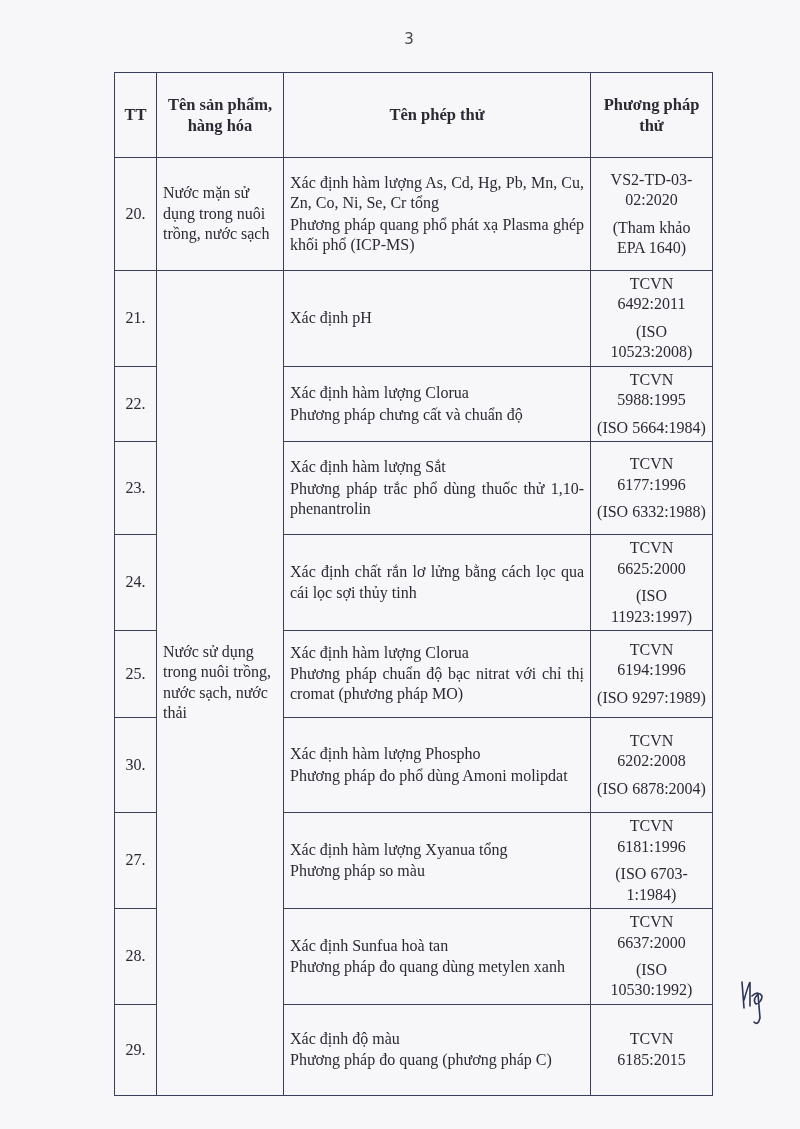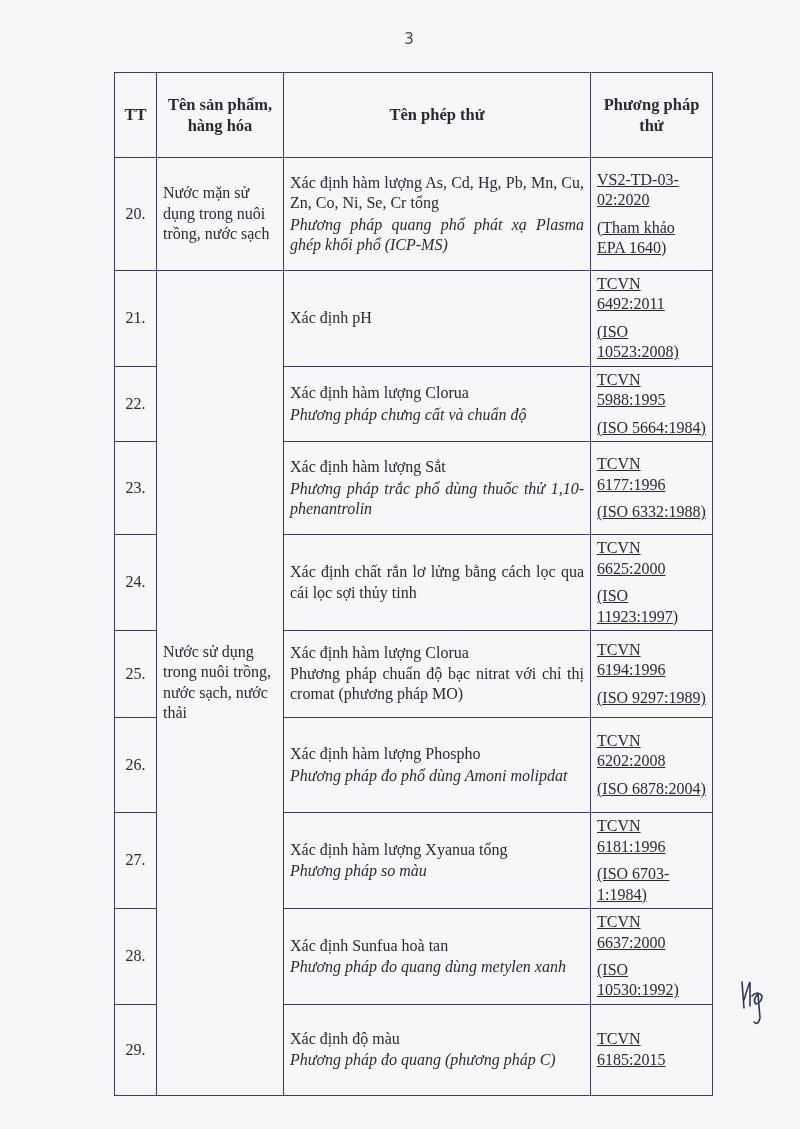--- a/index.html
+++ b/index.html
@@ -59,25 +59,25 @@
       padding-left: 8px;
     }
     td.prod {
       padding: 3px 4px;
     }
     td.test {
       text-align: justify;
       padding: 4px 8px;
     }
     td.method {
+      text-align: center;
       padding: 3px 4px;
-      text-decoration: underline;
     }
     .line { display: block; }
-    .gap { margin-top: 1px; font-style: italic; }
+    .gap { margin-top: 1px; }
     .method .line + .line { margin-top: 7px; }
 
     .r20 td { height: 106px; }
     .r21 td { height: 58px; }
     .r22 td { height: 58px; }
     .r23 td { height: 86px; }
     .r24 td { height: 66px; }
     .r25 td { height: 80px; }
     .r26 td { height: 88px; }
     .r27 td { height: 62px; }
@@ -179,21 +179,21 @@
         <span class="line">Xác định hàm lượng Clorua</span>
         <span class="line">Phương pháp chuẩn độ bạc nitrat với chỉ thị cromat (phương pháp MO)</span>
       </td>
       <td class="method">
         <span class="line">TCVN 6194:1996</span>
         <span class="line">(ISO 9297:1989)</span>
       </td>
     </tr>
 
     <tr class="r26">
-      <td class="tt">26.</td>
+      <td class="tt">30.</td>
       <td class="test">
         <span class="line">Xác định hàm lượng Phospho</span>
         <span class="line gap">Phương pháp đo phổ dùng Amoni molipdat</span>
       </td>
       <td class="method">
         <span class="line">TCVN 6202:2008</span>
         <span class="line">(ISO 6878:2004)</span>
       </td>
     </tr>
 

